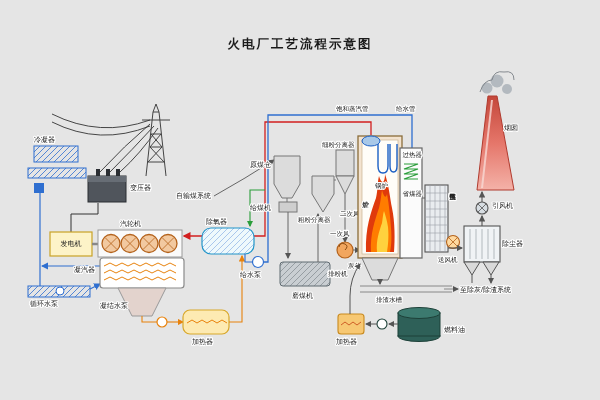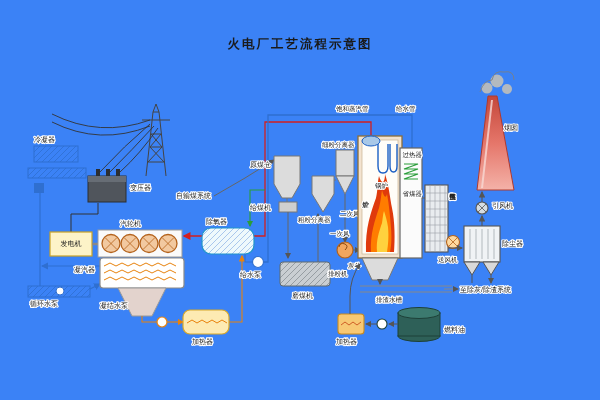--- a/index.html
+++ b/index.html
@@ -1,16 +1,16 @@
 <!DOCTYPE html>
 <html><head>
 <meta charset="utf-8">
 <style>
   html,body{margin:0;padding:0;background:#ffffff;}
-  .canvas{position:relative;width:600px;height:400px;background:#3b82f6;overflow:hidden;font-family:"Liberation Sans","DejaVu Sans",sans-serif;}
+  .canvas{position:relative;width:600px;height:400px;background:#e5e5e5;overflow:hidden;font-family:"Liberation Sans","DejaVu Sans",sans-serif;}
   svg{display:block;}
   svg text{font-family:"Liberation Sans","DejaVu Sans",sans-serif;font-size:7px;fill:#1a1a1a;}
   .halo{paint-order:stroke;stroke:#ffffff;stroke-width:2.2px;stroke-linejoin:round;}
   .t-title{font-size:12.5px;font-weight:bold;letter-spacing:2px;}
   .sm{font-size:6.5px;}
   .vert{writing-mode:vertical-rl;}
 </style>
 </head>
 <body>
 

